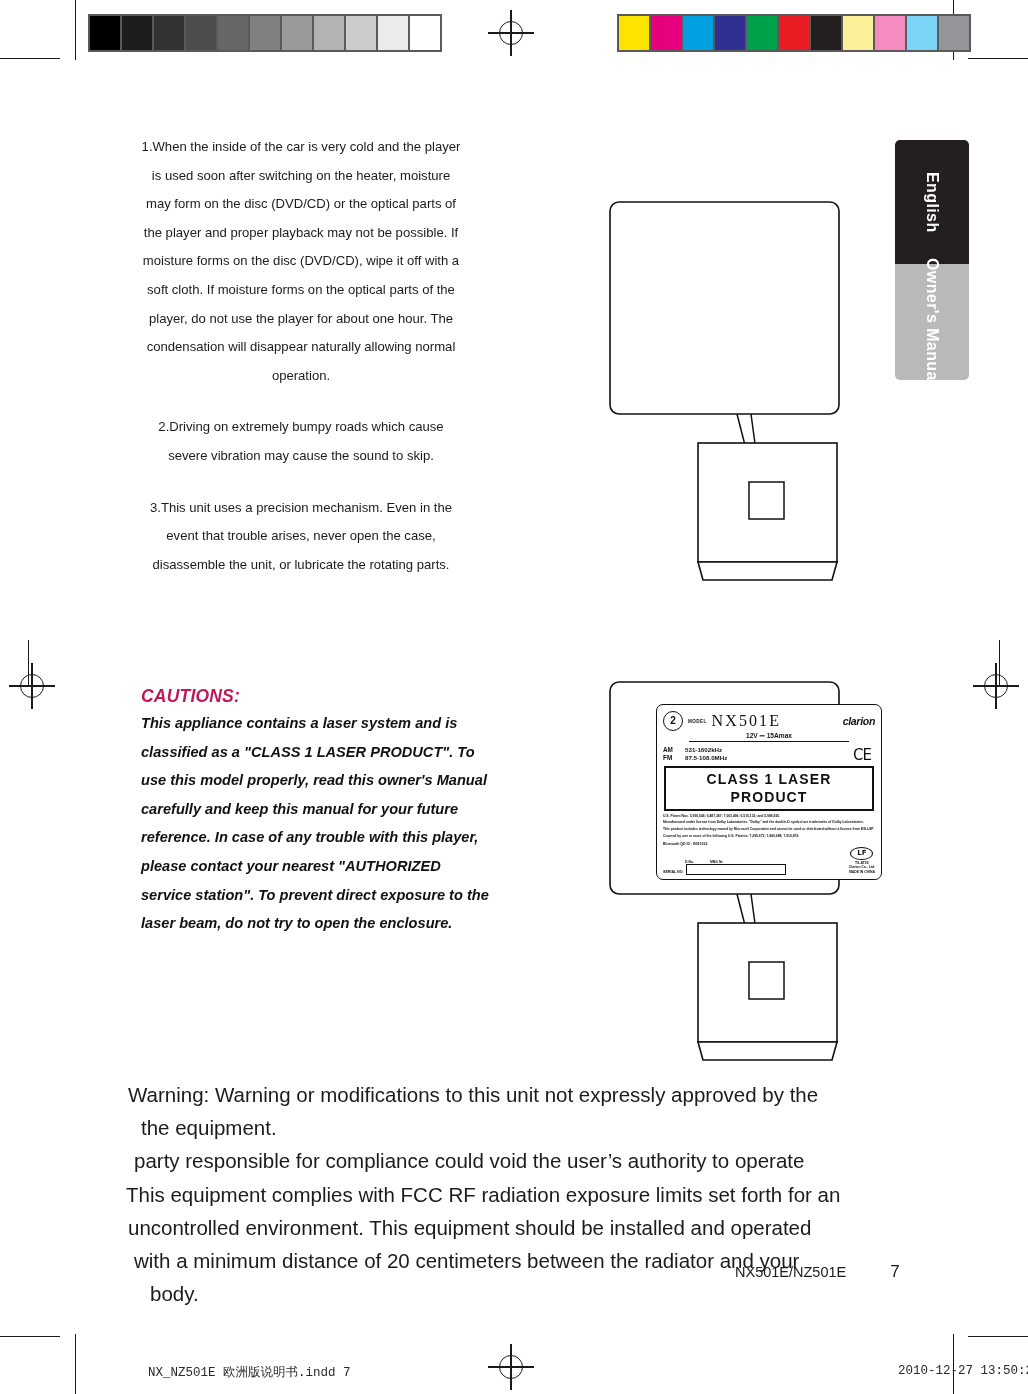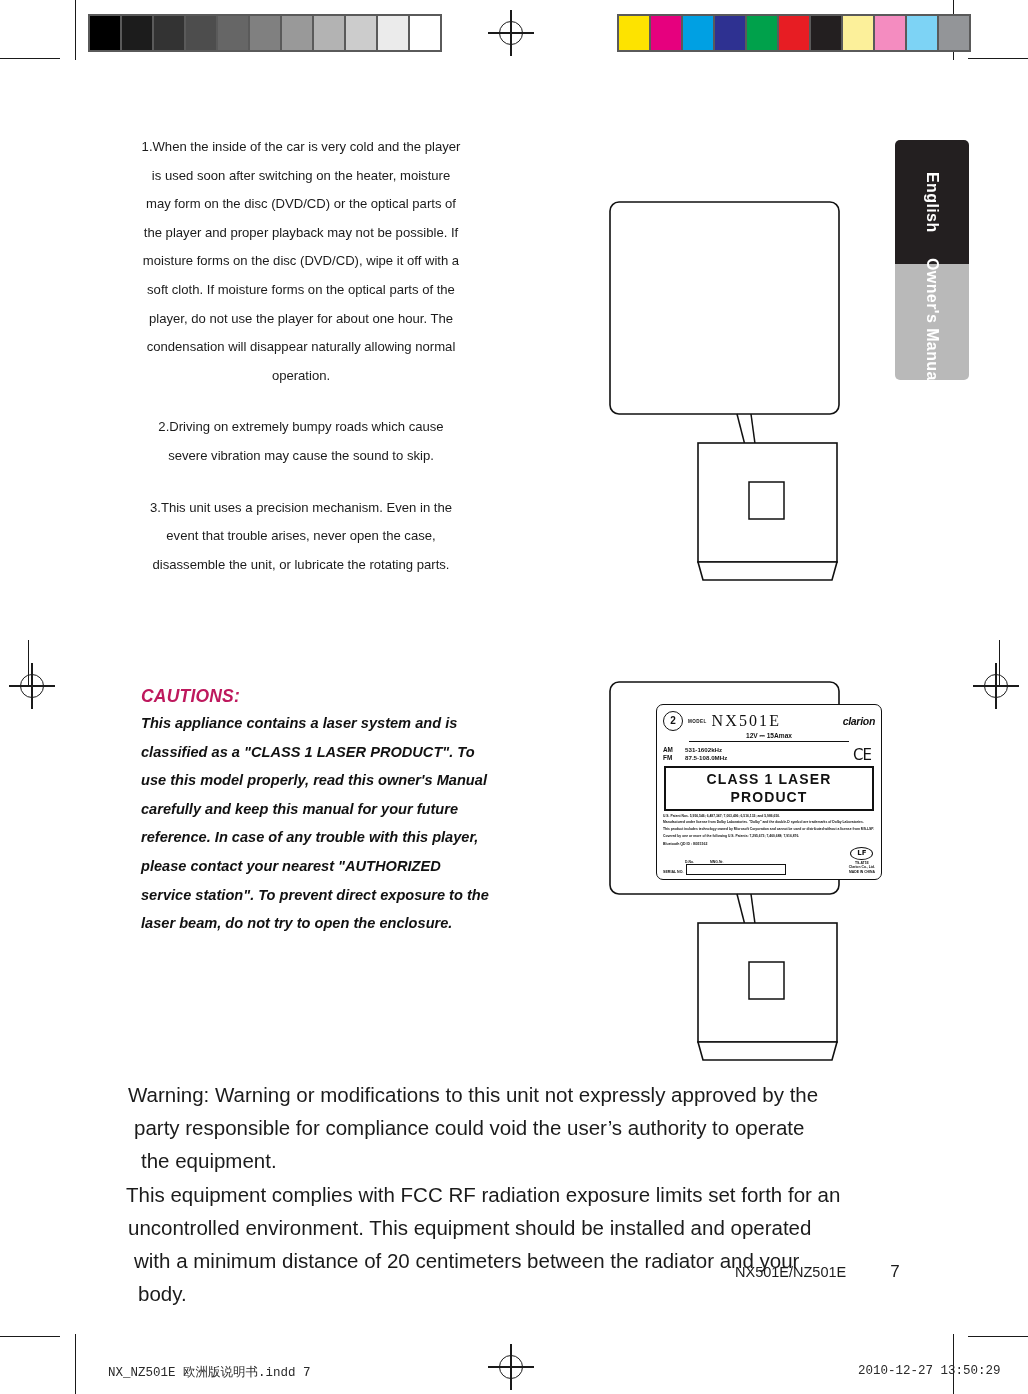--- a/index.html
+++ b/index.html
@@ -127,32 +127,33 @@
   
   #warning-block { position:absolute; left:128px; top:1078px; width:790px; }
   .warn-line { font-size:20.5px; line-height:33px; color:#1b1b1b; white-space:nowrap; }
   .warn-line.indent1 { margin-left:6px; }
   .warn-line.indent2 { margin-left:13px; }
   #fcc-block { position:absolute; left:126px; top:1178px; width:790px; }
   .fcc-line { font-size:20.5px; line-height:33px; color:#1b1b1b; white-space:nowrap; }
   .fcc-line.i1 { margin-left:0px; }
   .fcc-line.i2 { margin-left:2px; }
   .fcc-line.i3 { margin-left:8px; }
-  .fcc-line.i4 { margin-left:12px; }
+  .fcc-line.i4 { margin-left:24px; }
 
   
   #page-footer { position:absolute; left:735px; top:1262px; display:flex; align-items:baseline; gap:44px; }
   #footer-model { font-size:14.5px; color:#1b1b1b; }
   #footer-pageno { font-size:17px; color:#1b1b1b; }
 
   
   .printfooter {
     position:absolute; top:1364px;
     font-family:"Liberation Mono", monospace; font-size:12.5px; color:#2a2a2a;
     white-space:nowrap;
+    margin-left:40px;
   }
   #printfooter-left { left:108px; }
   #printfooter-right { left:858px; }
 
   svg { display:block; }
 </style>
 </head>
 <body>
 
 <div id="page">
@@ -320,22 +321,22 @@
           <div>Clarion Co., Ltd.</div>
           <div>MADE IN CHINA</div>
         </div>
       </div>
 
     </div>
   </div>
 
   <div id="warning-block">
     <div class="warn-line">Warning:  Warning or modifications to this unit not expressly approved by the</div>
+    <div class="warn-line indent2">the equipment.</div>
     <div class="warn-line indent1">party responsible for compliance could void the user’s authority to operate</div>
-    <div class="warn-line indent2">the equipment.</div>
   </div>
 
   <div id="fcc-block">
     <div class="fcc-line i1">This equipment complies with FCC RF radiation exposure limits set forth for an</div>
     <div class="fcc-line i2">uncontrolled environment. This equipment should be installed and operated</div>
     <div class="fcc-line i3">with a minimum distance of 20 centimeters between the radiator and your</div>
     <div class="fcc-line i4">body.</div>
   </div>
 
   <div id="page-footer">

